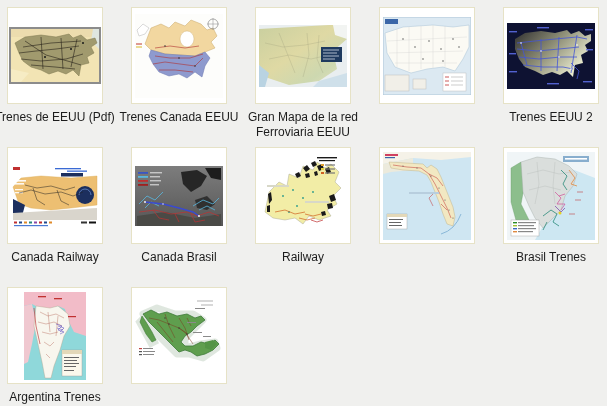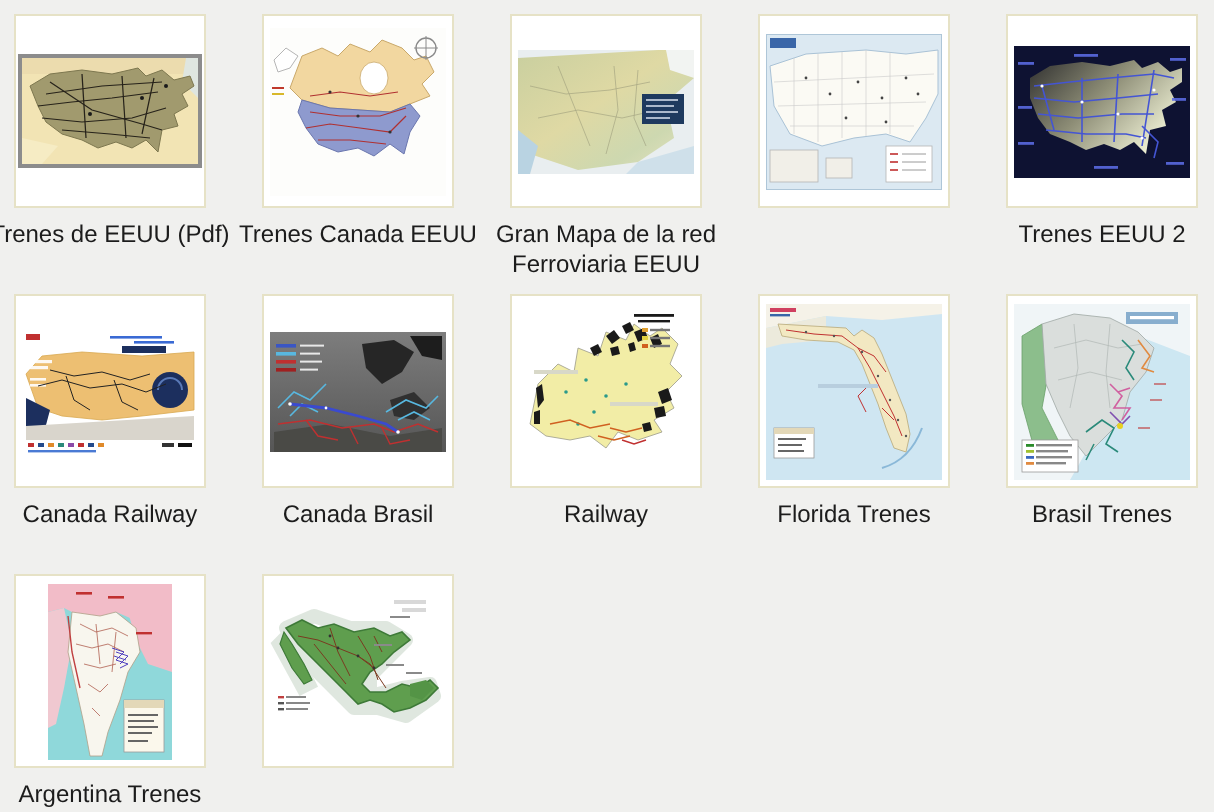--- a/index.html
+++ b/index.html
@@ -399,21 +399,20 @@
             <rect x="6" y="67" width="14" height="1"></rect>
             <rect x="6" y="70" width="12" height="1"></rect>
             <rect x="6" y="73" width="13" height="1"></rect>
           </g>
         <path d="M58 82 Q72 78 78 62" fill="none" stroke="#8ab8d8" stroke-width="1"></path>
         <g fill="#b8cede">
             <rect x="26" y="40" width="30" height="2"></rect>
           </g>
       </svg>
     </div>
-    <div class="caption">Florida Trenes</div>
   </div>
 
   <div class="cell">
     <div class="thumb" aria-label="brazil-rail-map">
       <svg width="88" height="88" viewBox="0 0 88 88">
         <rect width="88" height="88" fill="#f0f5f7"></rect>
         <path d="M62 16 L88 26 L88 88 L28 88 L36 74 L52 60 L58 38 Z" fill="#cde7f2"></path>
         <path d="M4 16 L14 10 L18 30 L14 52 L22 68 L10 72 L4 50 Z" fill="#8cbe8c" stroke="#6aa06a" stroke-width="0.4"></path>
         <path d="M14 10 L30 5 L48 7 L62 14 L70 22 L66 34 L58 44 L54 58 L44 68 L36 76 L28 66 L22 54 L16 40 Z" fill="#dadedc" stroke="#a0a8a4" stroke-width="0.4"></path>
         <g stroke="#b0b8b4" stroke-width="0.35" fill="none">

